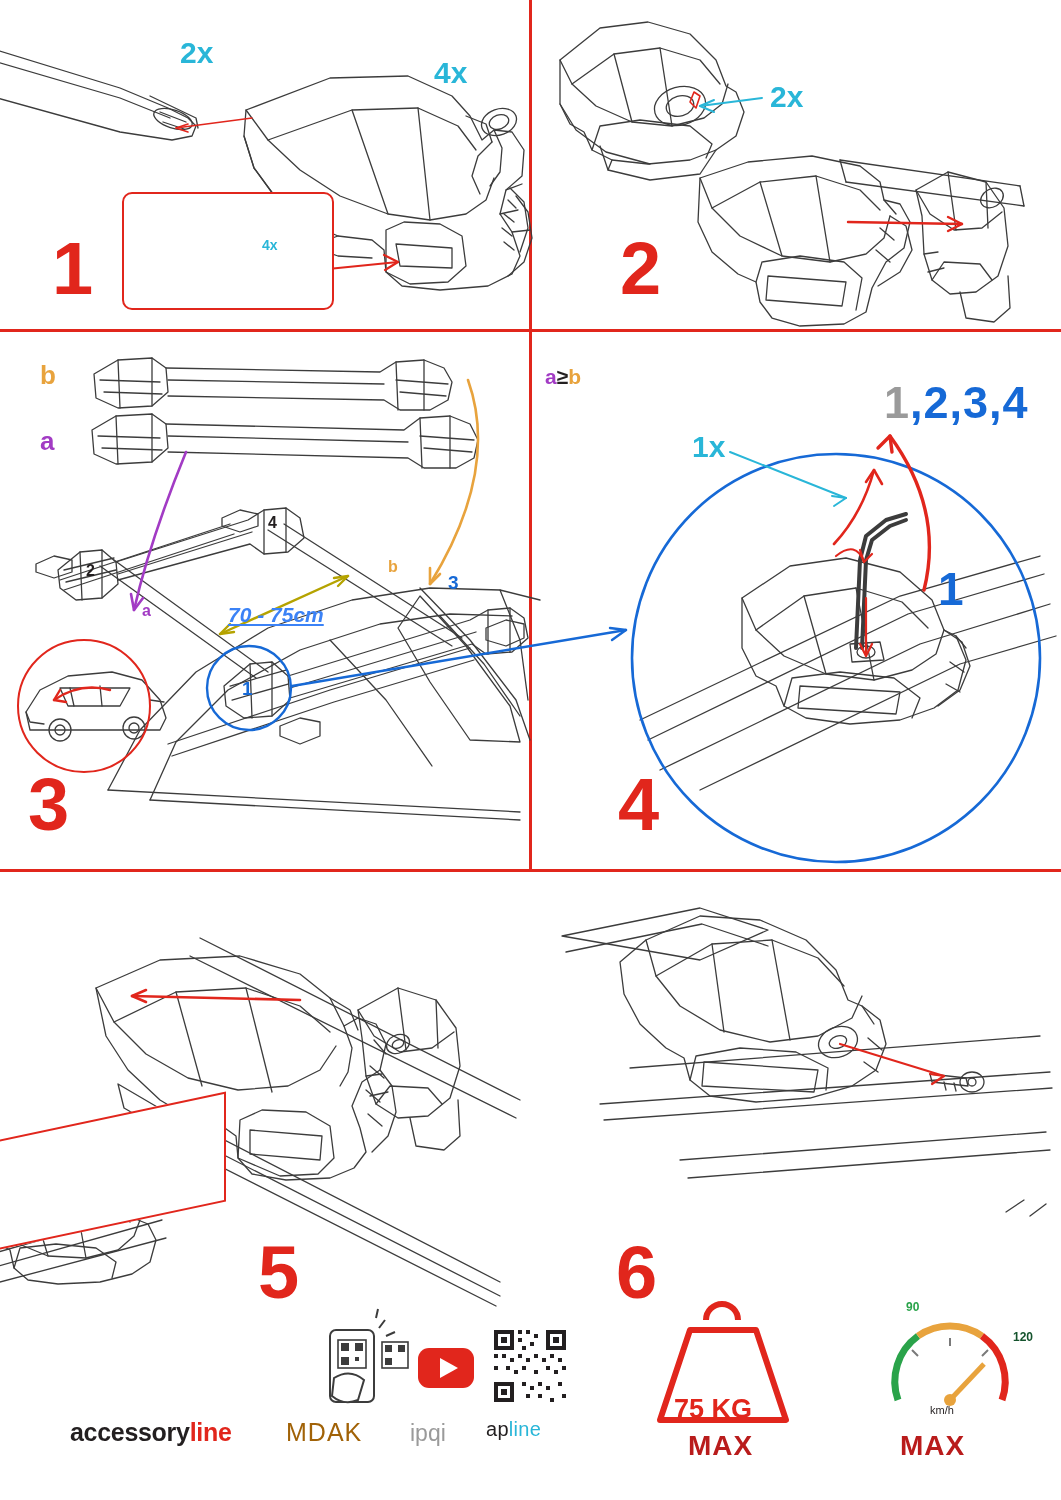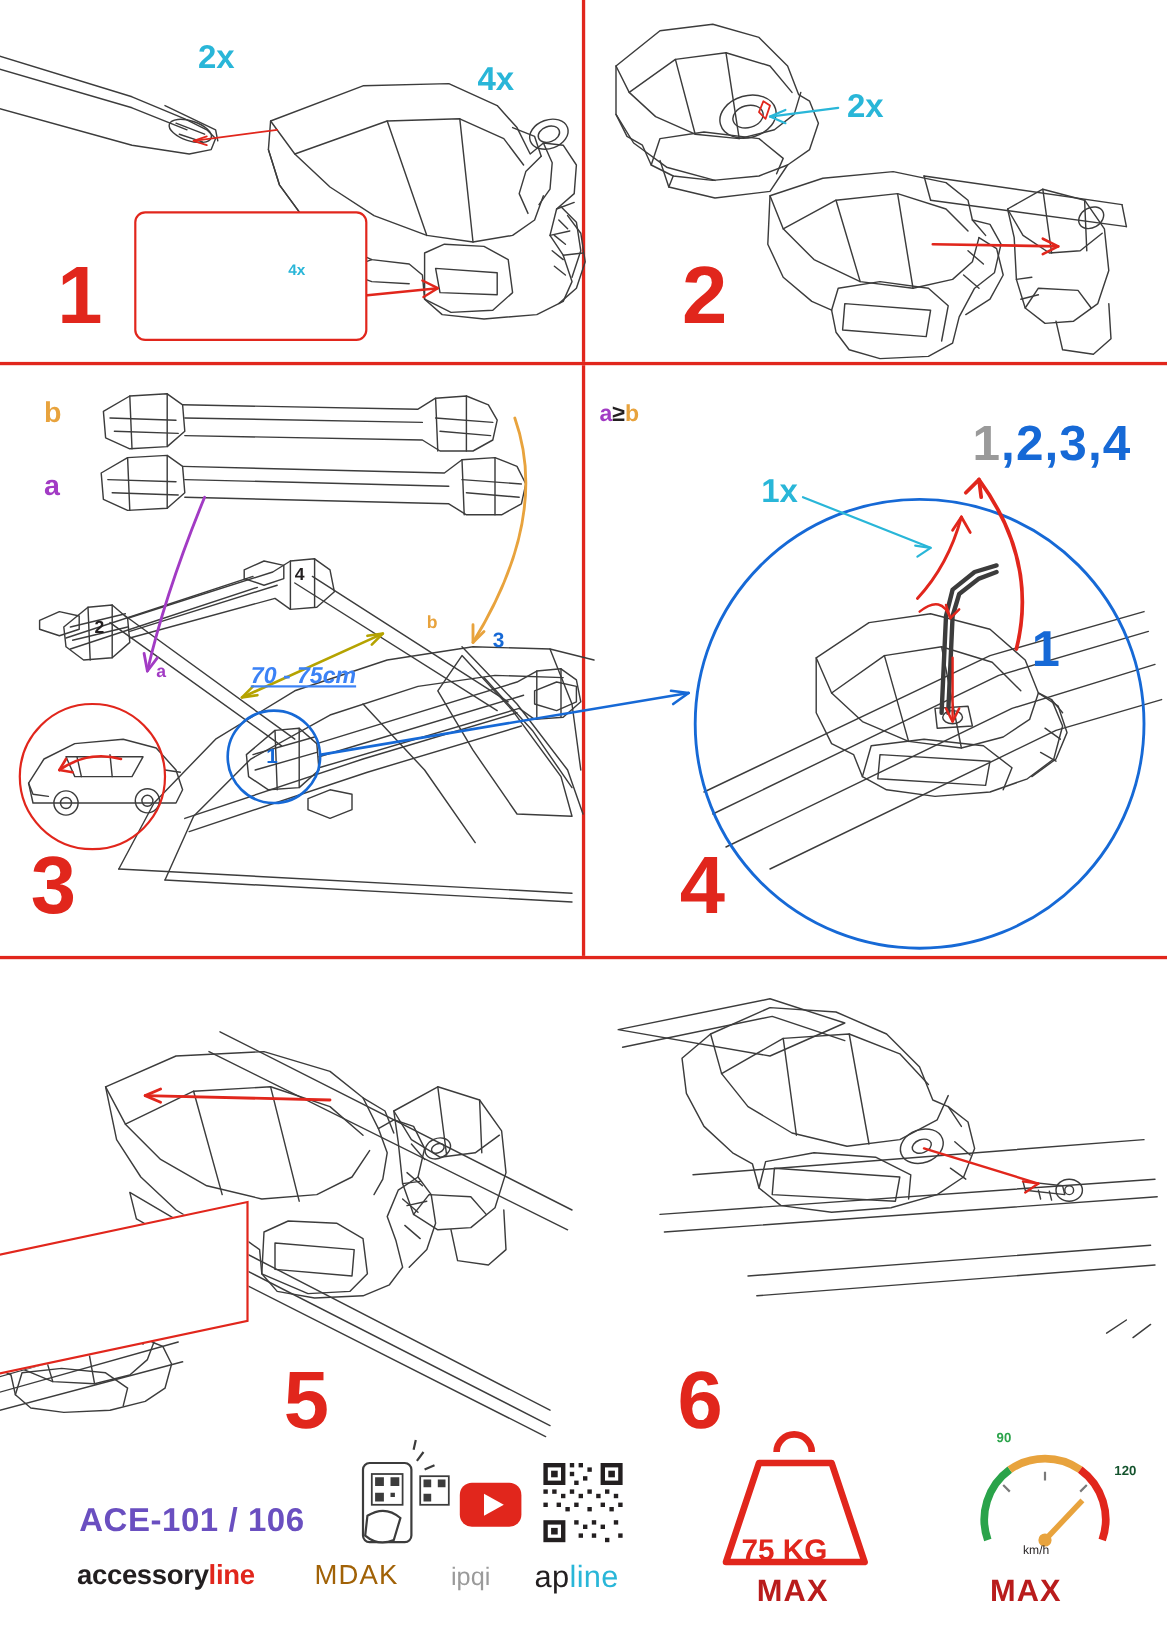--- a/index.html
+++ b/index.html
@@ -130,21 +130,21 @@
     color: #a16207;
     letter-spacing: 1px;
   }
   .brand-ipqi {
     position: absolute;
     font-size: 23px;
     color: #9a9a9a;
   }
   .brand-apline {
     position: absolute;
-    font-size: 28px;
+    font-size: 20px;
     letter-spacing: 0.3px;
   }
   .brand-apline .k { color: #231f20; }
   .brand-apline .b { color: #29b6d8; }
 
   .maxlabel {
     position: absolute;
     font-size: 28px;
     font-weight: 700;
     color: #b91c1c;
@@ -597,21 +597,20 @@
   <div class="num-small" style="left:86px; top:562px;">2</div>
   <div class="num-blue" style="left:448px; top:572px;">3</div>
   <div class="num-small" style="left:268px; top:514px;">4</div>
 
   <div class="count" style="left:692px; top:432px;">1x</div>
   <div class="seq" style="left:884px; top:380px;">
     <span class="g">1</span><span class="b">,2,3,4</span>
   </div>
   <div class="big-one" style="left:938px; top:566px;">1</div>
 
-  <div class="model" style="left:72px; top:1366px;">ACE-101 / 106</div>
   <div class="brand-accessorypart" style="left:70px; top:1418px;">
     <span class="k">accessory</span><span class="r">line</span>
   </div>
   <div class="brand-mdak" style="left:286px; top:1418px;">MDAK</div>
   <div class="brand-ipqi" style="left:410px; top:1420px;">ipqi</div>
   <div class="brand-apline" style="left:486px; top:1418px;">
     <span class="k">ap</span><span class="b">line</span>
   </div>
 
   <div class="weight-text" style="left:674px; top:1368px;margin-top:26px;">75 KG</div>

